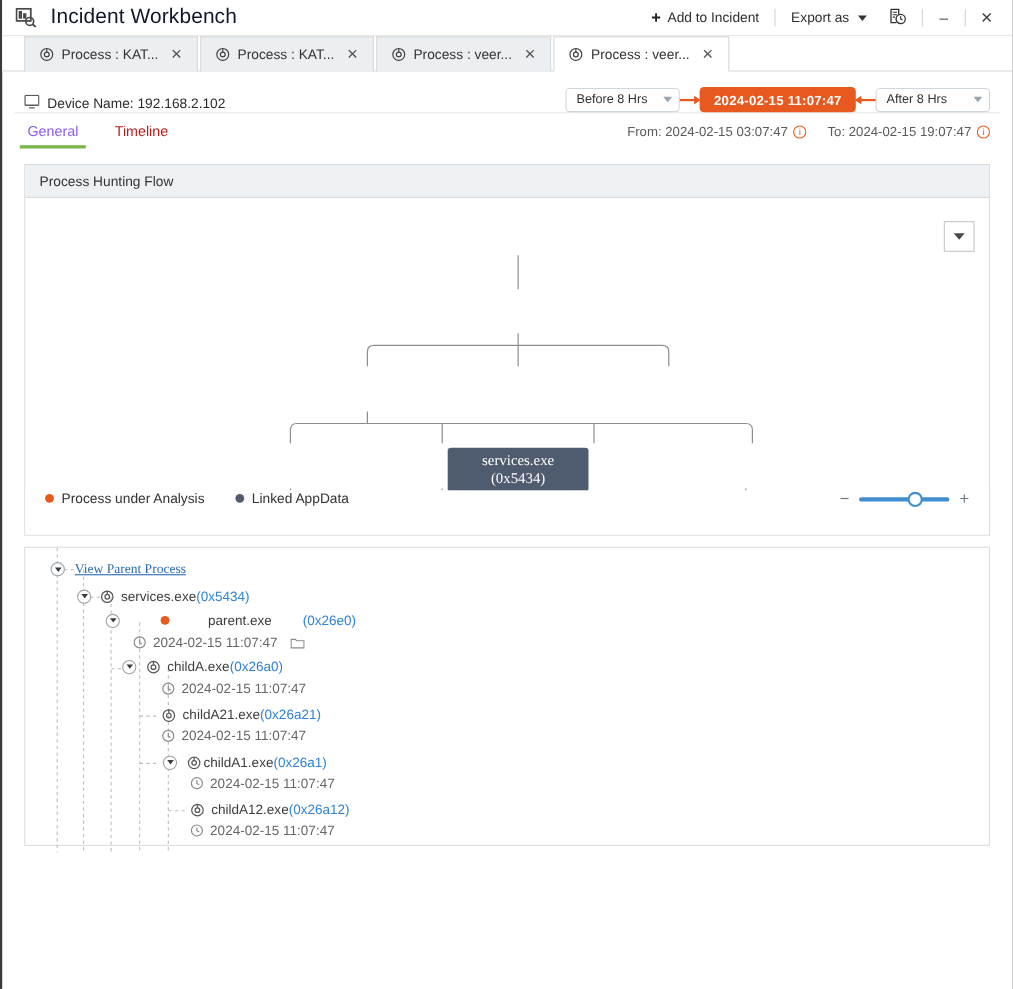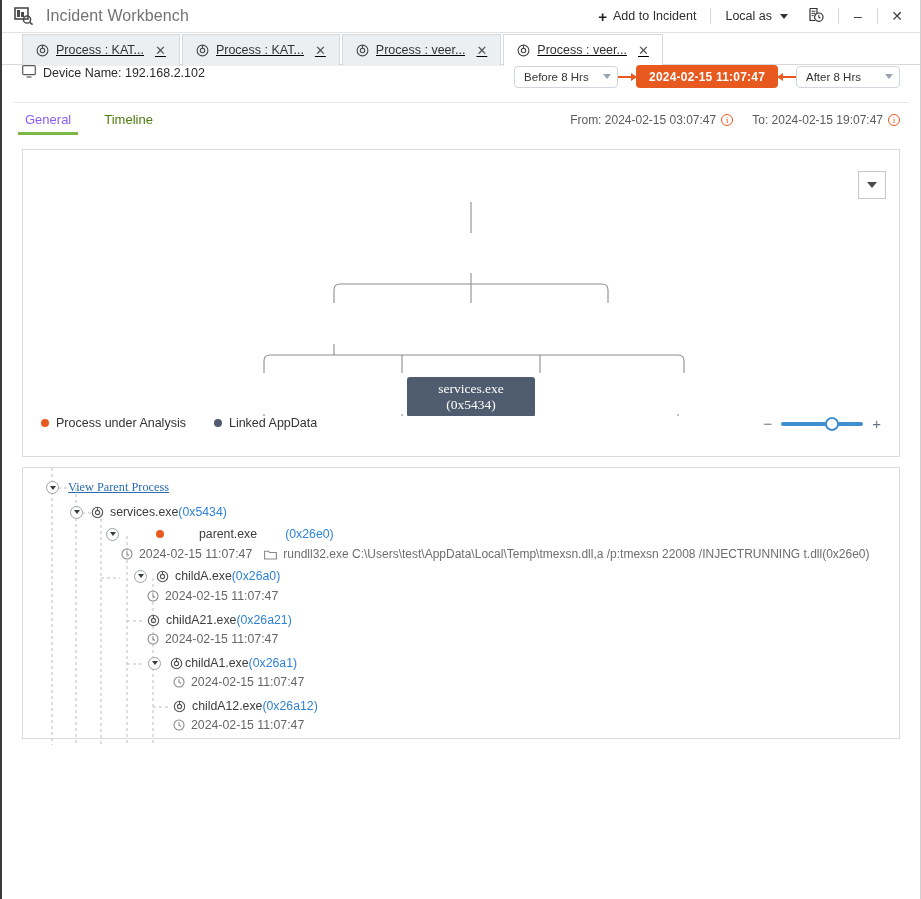--- a/index.html
+++ b/index.html
@@ -22,21 +22,21 @@
   .titlebar {
     height: 33px;
     display: flex; align-items: center;
     border-bottom: 1px solid #e2e2e2;
     padding-left: 12px;
     background: #ffffff;
   }
   .app-icon { width: 20px; height: 18px; position: relative; flex: 0 0 auto; }
   .app-icon svg { display:block; }
   .app-title {
-    font-size: 16px; color: #737373; margin-left: 12px;
+    font-size: 19px; color: #0f172a; margin-left: 12px;
     letter-spacing: .1px;
   }
   .titlebar-right {
     margin-left: auto; display: flex; align-items: center;
     height: 100%; padding-right: 8px; gap: 0;
   }
   .tb-btn {
     display: flex; align-items: center; gap: 6px;
     font-size: 12.5px; color: #2f2f2f;
     padding: 0 10px; height: 22px; cursor: pointer;
@@ -51,25 +51,24 @@
     border-top: 5px solid #333;
     margin-left: 2px;
   }
   .win-btn {
     width: 30px; height: 30px; display: flex; align-items: center;
     justify-content: center; cursor: pointer; color: #444; font-size: 14px;
   }
 
   
   .tabstrip {
-    height: 32px; display: flex; align-items: center;
+    height: 32px; display: flex; align-items: flex-end;
     background: #ffffff; padding-left: 20px;
     border-bottom: 1px solid #d8d8d8;
     position: relative;
-    text-decoration: underline;
   }
   .tab {
     height: 32px; display: flex; align-items: center; gap: 7px;
     padding: 0 13px 0 13px;
     background: #eceff1;
     border: 1px solid #d8d8d8; border-bottom: none;
     font-size: 12.5px; color: #333; cursor: pointer;
     position: relative; top: 1px;
     max-width: 172px;
   }
@@ -79,21 +78,21 @@
     content:''; position:absolute; left:0; right:0; bottom:-1px; height:2px; background:#fff;
   }
   .tab-label { white-space: nowrap; overflow: hidden; }
   .tab-close { font-size: 13px; color: #555; margin-left: 4px; line-height: 1; }
   .proc-icon { width: 13px; height: 13px; flex: 0 0 auto; }
 
   
   .content { padding: 0 11px; }
 
   .devicebar {
-    height: 38px; display: flex; align-items: flex-start;
+    height: 38px; display: flex; align-items: flex-end;
     padding: 0 9px 0 9px;
     border-bottom: 1px solid #eaeaea;
     position: relative;
   }
   .device-label {
     display: flex; align-items: center; gap: 7px;
     font-size: 12.5px; color: #2b2b2b;
   }
   .timecontrols {
     margin-left: auto; display: flex; align-items: center;
@@ -128,21 +127,21 @@
     border-radius: 4px; height: 23px; display: flex; align-items: center;
     padding: 0 13px; letter-spacing: .2px; cursor: pointer;
   }
 
   
   .subtabs {
     height: 40px; display: flex; align-items: flex-start;
     padding: 9px 9px 0 9px; position: relative;
   }
   .subtab {
-    font-size: 13px; color: #4d7c0f; padding: 0 3px 8px 3px;
+    font-size: 13px; color: #b91c1c; padding: 0 3px 8px 3px;
     margin-right: 27px; cursor: pointer; position: relative;
   }
   .subtab.active { font-weight: normal; color: #8b5cf6; }
   .subtab.active::after {
     content:''; position:absolute; left:-4px; right:-4px; bottom:0;
     height: 3px; background: #7ab648;
   }
   .range-info {
     margin-left: auto; display: flex; align-items: center; gap: 5px;
     font-size: 12px; color: #5a5a5a; padding-top: 1px; justify-content: flex-end;
@@ -250,21 +249,21 @@
     </span>
     <span class="app-title">Incident Workbench</span>
 
     <div class="titlebar-right">
       <div class="tb-btn">
         <span class="plus-glyph">+</span>
         <span>Add to Incident</span>
       </div>
       <span class="tb-sep"></span>
       <div class="tb-btn">
-        <span>Local as</span>
+        <span>Export as</span>
         <span class="caret-dn"></span>
       </div>
       <div class="tb-btn">
         <span>
           <svg width="16" height="16" viewBox="0 0 16 16">
             <path d="M2 1.5h7l0 6.5" fill="none" stroke="#333" stroke-width="1.2"></path>
             <path d="M2 1.5v12h5" fill="none" stroke="#333" stroke-width="1.2"></path>
             <line x1="3.6" y1="4.2" x2="7.4" y2="4.2" stroke="#333" stroke-width="1"></line>
             <line x1="3.6" y1="6.4" x2="7.4" y2="6.4" stroke="#333" stroke-width="1"></line>
             <line x1="3.6" y1="8.6" x2="5.6" y2="8.6" stroke="#333" stroke-width="1"></line>
@@ -360,20 +359,21 @@
       <div class="range-info">
         <span>From: 2024-02-15 03:07:47</span>
         <span class="info-icon">i</span>
         <span class="gap"></span>
         <span>To: 2024-02-15 19:07:47</span>
         <span class="info-icon">i</span>
       </div>
     </div>
 
     <div class="panel">
+      <div class="panel-head">Process Hunting Flow</div>
       <div class="panel-body">
 
         <div class="flow">
           <svg width="899" height="266">
             <g fill="none" stroke="#8d8d8d" stroke-width="1.1">
 
               <line x1="448" y1="52" x2="448" y2="83"></line>
 
               <line x1="448" y1="123" x2="448" y2="134"></line>
               <path d="M311 153 L311 140 Q311 134 317 134 L579 134 Q585 134 585 140 L585 153"></path>
@@ -462,21 +462,21 @@
               <svg width="13" height="13" viewBox="0 0 13 13">
                   <circle cx="6.5" cy="6.5" r="5.2" fill="none" stroke="#555" stroke-width="1.1"></circle>
                   <circle cx="6.5" cy="6.5" r="2.1" fill="none" stroke="#555" stroke-width="1.1"></circle>
                   <line x1="6.5" y1="1.3" x2="6.5" y2="4.4" stroke="#555" stroke-width="1.1"></line>
                 </svg>
             </span>
             <span style="margin-left:6px;">services.exe</span>
             <span class="pid">(0x5434)</span>
           </div>
 
-          <div class="tnode" style="left:83px;top:59px;gap:28px;">
+          <div class="tnode" style="left:73px;top:59px;gap:28px;">
             <span class="toggle">
                 <i></i>
               </span>
             <span class="orange-dot" style="margin-left:9px;"></span>
             <span style="margin-left:7px;">parent.exe</span>
             <span class="pid">(0x26e0)</span>
           </div>
 
           <div class="tnode" style="left:98px;top:79px;">
             <span class="clock-icon">
@@ -484,24 +484,23 @@
                   <circle cx="6" cy="6" r="5" fill="none" stroke="#8a8a8a" stroke-width="1.1"></circle>
                   <path d="M6 3.2V6.2l2.1 1.2" fill="none" stroke="#8a8a8a" stroke-width="1.1"></path>
                 </svg>
             </span>
             <span class="ts" style="margin-left:6px;">2024-02-15 11:07:47</span>
             <span class="folder-icon" style="margin-left:12px;">
               <svg width="13" height="11" viewBox="0 0 13 11">
                   <path d="M0.6 2.2h4l1 1.3h6.8v6.5H0.6z" fill="none" stroke="#8a8a8a" stroke-width="1.1"></path>
                 </svg>
             </span>
-            <span class="cmd mono-cmd" style="margin-left:6px;">rundll32.exe C:\Users\test\AppData\Local\Temp\tmexsn.dll,a /p:tmexsn 22008 /INJECTRUNNING t.dll(0x26e0)</span>
-          </div>
-
-          <div class="tnode" style="left:111px;top:101px;">
+          </div>
+
+          <div class="tnode" style="left:88px;top:101px;">
             <span class="toggle">
                 <i></i>
               </span>
             <span class="gear-icon" style="margin-left:9px;">
               <svg width="13" height="13" viewBox="0 0 13 13">
                   <circle cx="6.5" cy="6.5" r="5.2" fill="none" stroke="#555" stroke-width="1.1"></circle>
                   <circle cx="6.5" cy="6.5" r="2.1" fill="none" stroke="#555" stroke-width="1.1"></circle>
                   <line x1="6.5" y1="1.3" x2="6.5" y2="4.4" stroke="#555" stroke-width="1.1"></line>
                 </svg>
             </span>

